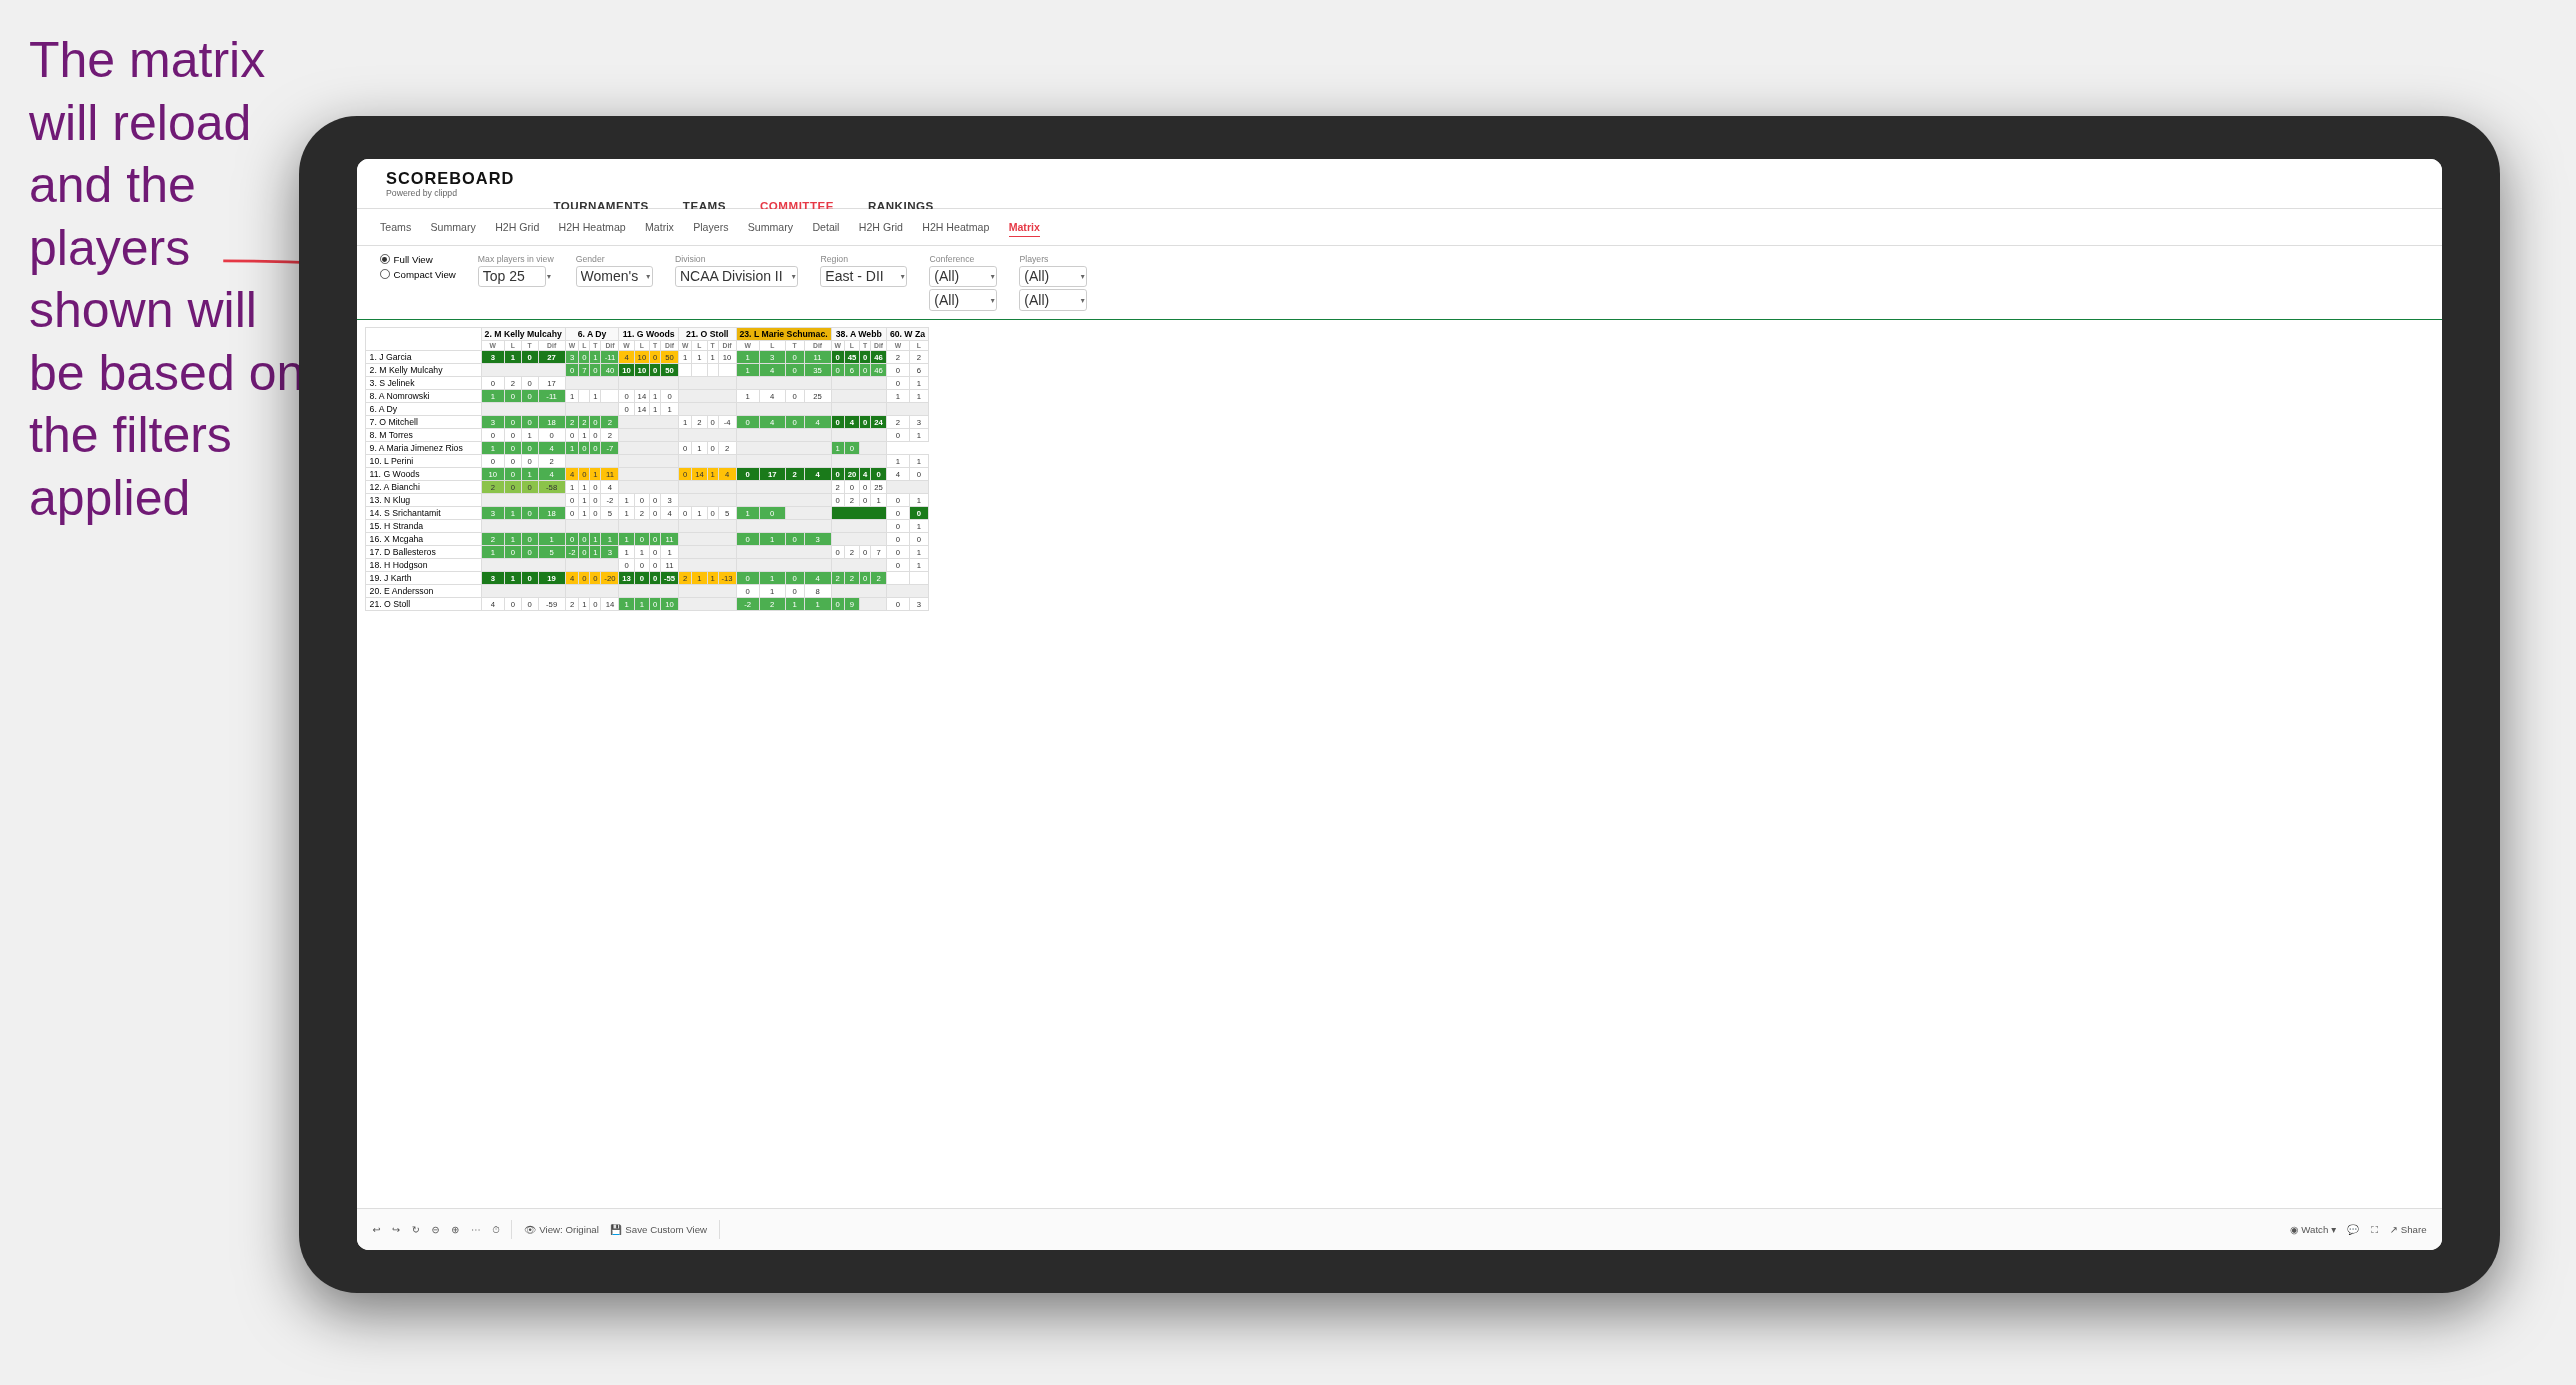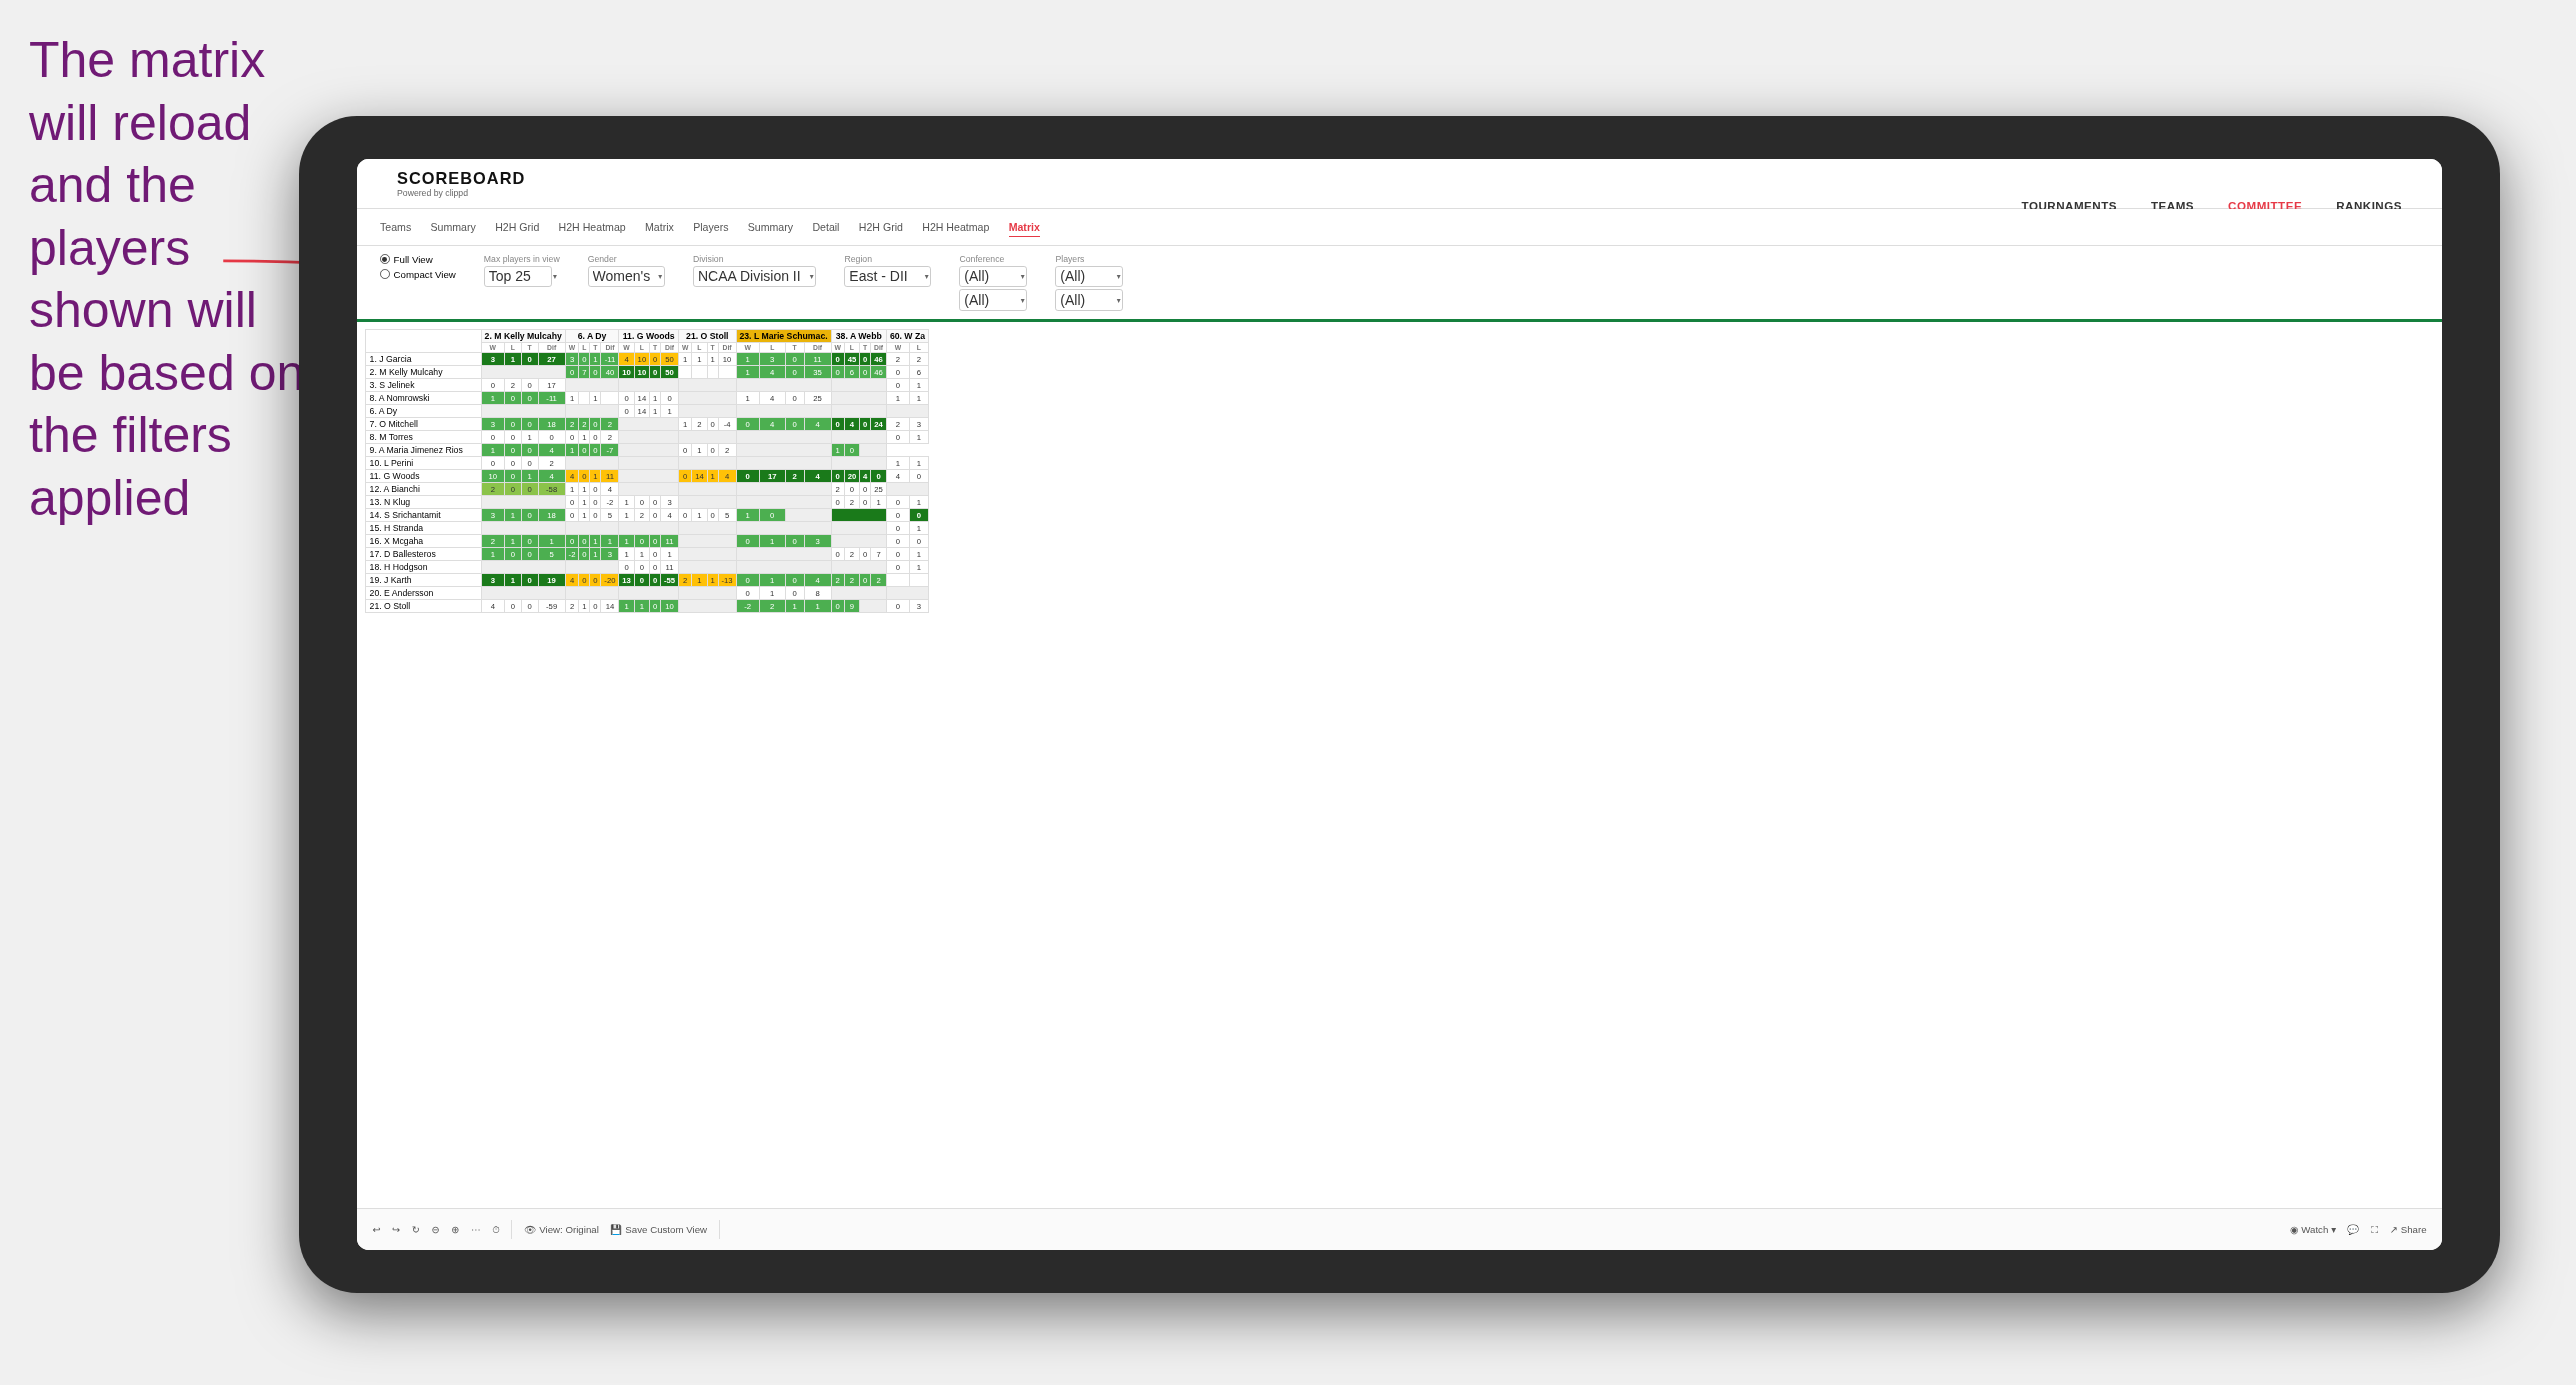--- a/index.html
+++ b/index.html
@@ -46,26 +46,25 @@
       border-radius: 11.6px;
       overflow: hidden;
       display: flex;
       flex-direction: column;
     }
 
     
     .nav-bar {
       display: flex;
       align-items: center;
-      padding: 0 40px;
+      padding: 0 29px;
       height: 50px;
       border-bottom: 1px solid #ddd;
       background: #fff;
       flex-shrink: 0;
-      justify-content: space-between;
     }
 
     .logo-area {
       display: flex;
       flex-direction: column;
       margin-right: 39px;
     }
 
     .logo-title {
       font-size: 16.4px;
@@ -123,23 +122,23 @@
       border-bottom: 1.9px solid #e63946;
       font-weight: 600;
     }
 
     
     .filters-bar {
       display: flex;
       align-items: flex-start;
       padding: 7.7px 23px;
       background: #fff;
-      border-bottom: 3px solid #15803d;
+      border-bottom: 1px solid #15803d;
       flex-shrink: 0;
-      gap: 28px;
+      gap: 22px;
     }
 
     .view-options {
       display: flex;
       flex-direction: column;
       gap: 3.9px;
       font-size: 9.7px;
     }
 
     .radio-option {

